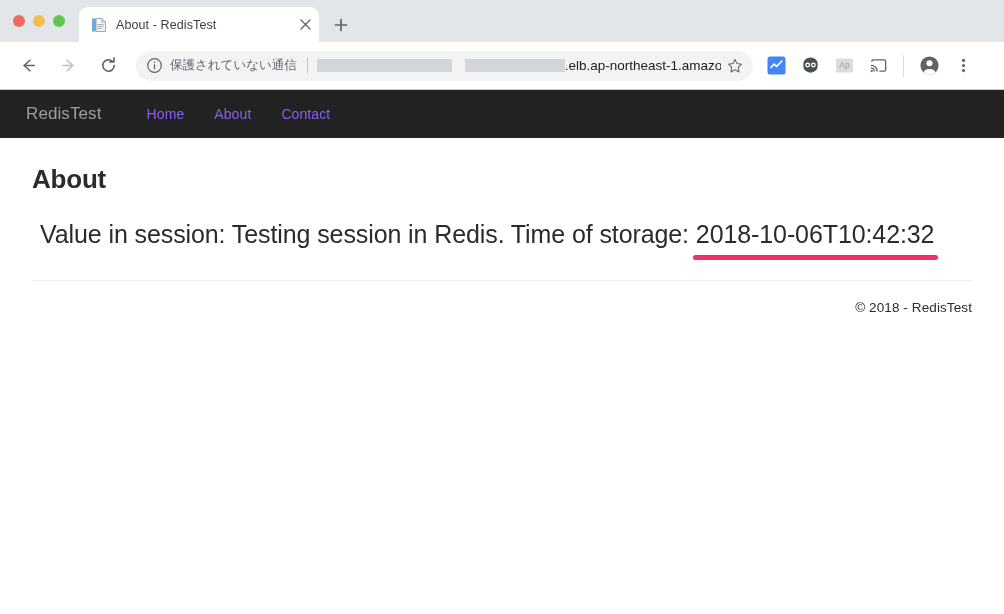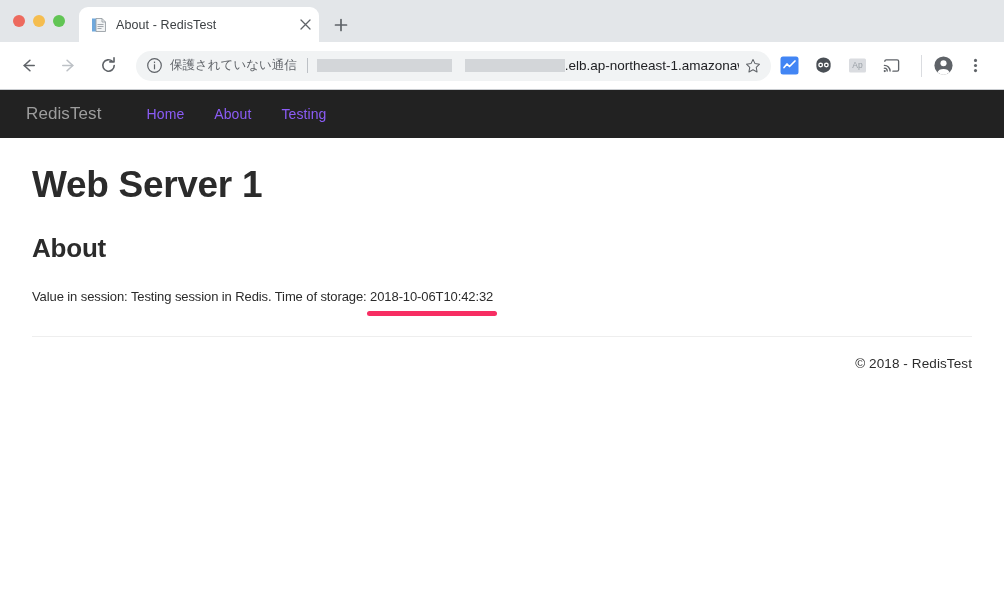--- a/index.html
+++ b/index.html
@@ -78,21 +78,21 @@
     bottom: 4px;
     width: 26px; height: 26px;
     display: flex; align-items: center; justify-content: center;
   }
 
   .toolbar {
     height: 48px;
     background: #ffffff;
     display: flex;
     align-items: center;
-    padding: 0 6px 0 8px;
+    padding: 0 24px 0 8px;
     box-sizing: border-box;
     border-bottom: 1px solid #c9ccd0;
     position: relative;
   }
   .nav-btn {
     width: 30px; height: 30px;
     margin: 0 5px;
     display: flex; align-items: center; justify-content: center;
     flex: 0 0 30px;
   }
@@ -153,21 +153,21 @@
   }
   .star-btn {
     width: 28px; height: 28px;
     flex: 0 0 28px;
     display: flex; align-items: center; justify-content: center;
     margin-left: auto;
   }
   .ext-btn {
     width: 28px; height: 28px;
     flex: 0 0 28px;
-    display: flex; align-items: center; justify-content: flex-start;
+    display: flex; align-items: center; justify-content: center;
     margin: 0 3px;
   }
   .tb-sep {
     width: 1px; height: 22px;
     background: #dadce0;
     margin: 0 8px;
     flex: 0 0 1px;
   }
 
   
@@ -209,23 +209,23 @@
     line-height: 1.15;
   }
   .h2 {
     font-size: 26px;
     font-weight: bold;
     color: #2b2b2b;
     margin: 26px 0 0 0;
     letter-spacing: -0.2px;
   }
   .lead {
-    font-size: 13px;
+    font-size: 25px;
     color: #2b2b2b;
-    margin: 25px 0 0 0;
+    margin: 25px 0 0 8px;
     position: relative;
     display: inline-block;
     letter-spacing: -0.1px;
   }
   .stamp { position: relative; }
   .stamp-underline {
     position: absolute;
     left: -3px;
     right: -4px;
     bottom: -12px;
@@ -382,26 +382,25 @@
     </div>
   </div>
 
   <div class="page">
 
     <div class="navbar">
       <span class="brand">RedisTest</span>
       <span class="nav-links">
         <span class="nav-link">Home</span>
         <span class="nav-link">About</span>
-        <span class="nav-link">Testing</span>
+        <span class="nav-link">Contact</span>
       </span>
     </div>
 
     <div class="content">
-      <h1 class="h1">Web Server 1</h1>
       <h2 class="h2">About</h2>
 
       <p class="lead">
         <span>Value in session: Testing session in Redis. Time of storage: </span><span class="stamp"><span>2018-10-06T10:42:32</span><span class="stamp-underline"></span></span>
       </p>
 
       <hr class="rule">
 
       <div class="footer">© 2018 - RedisTest</div>
     </div>

